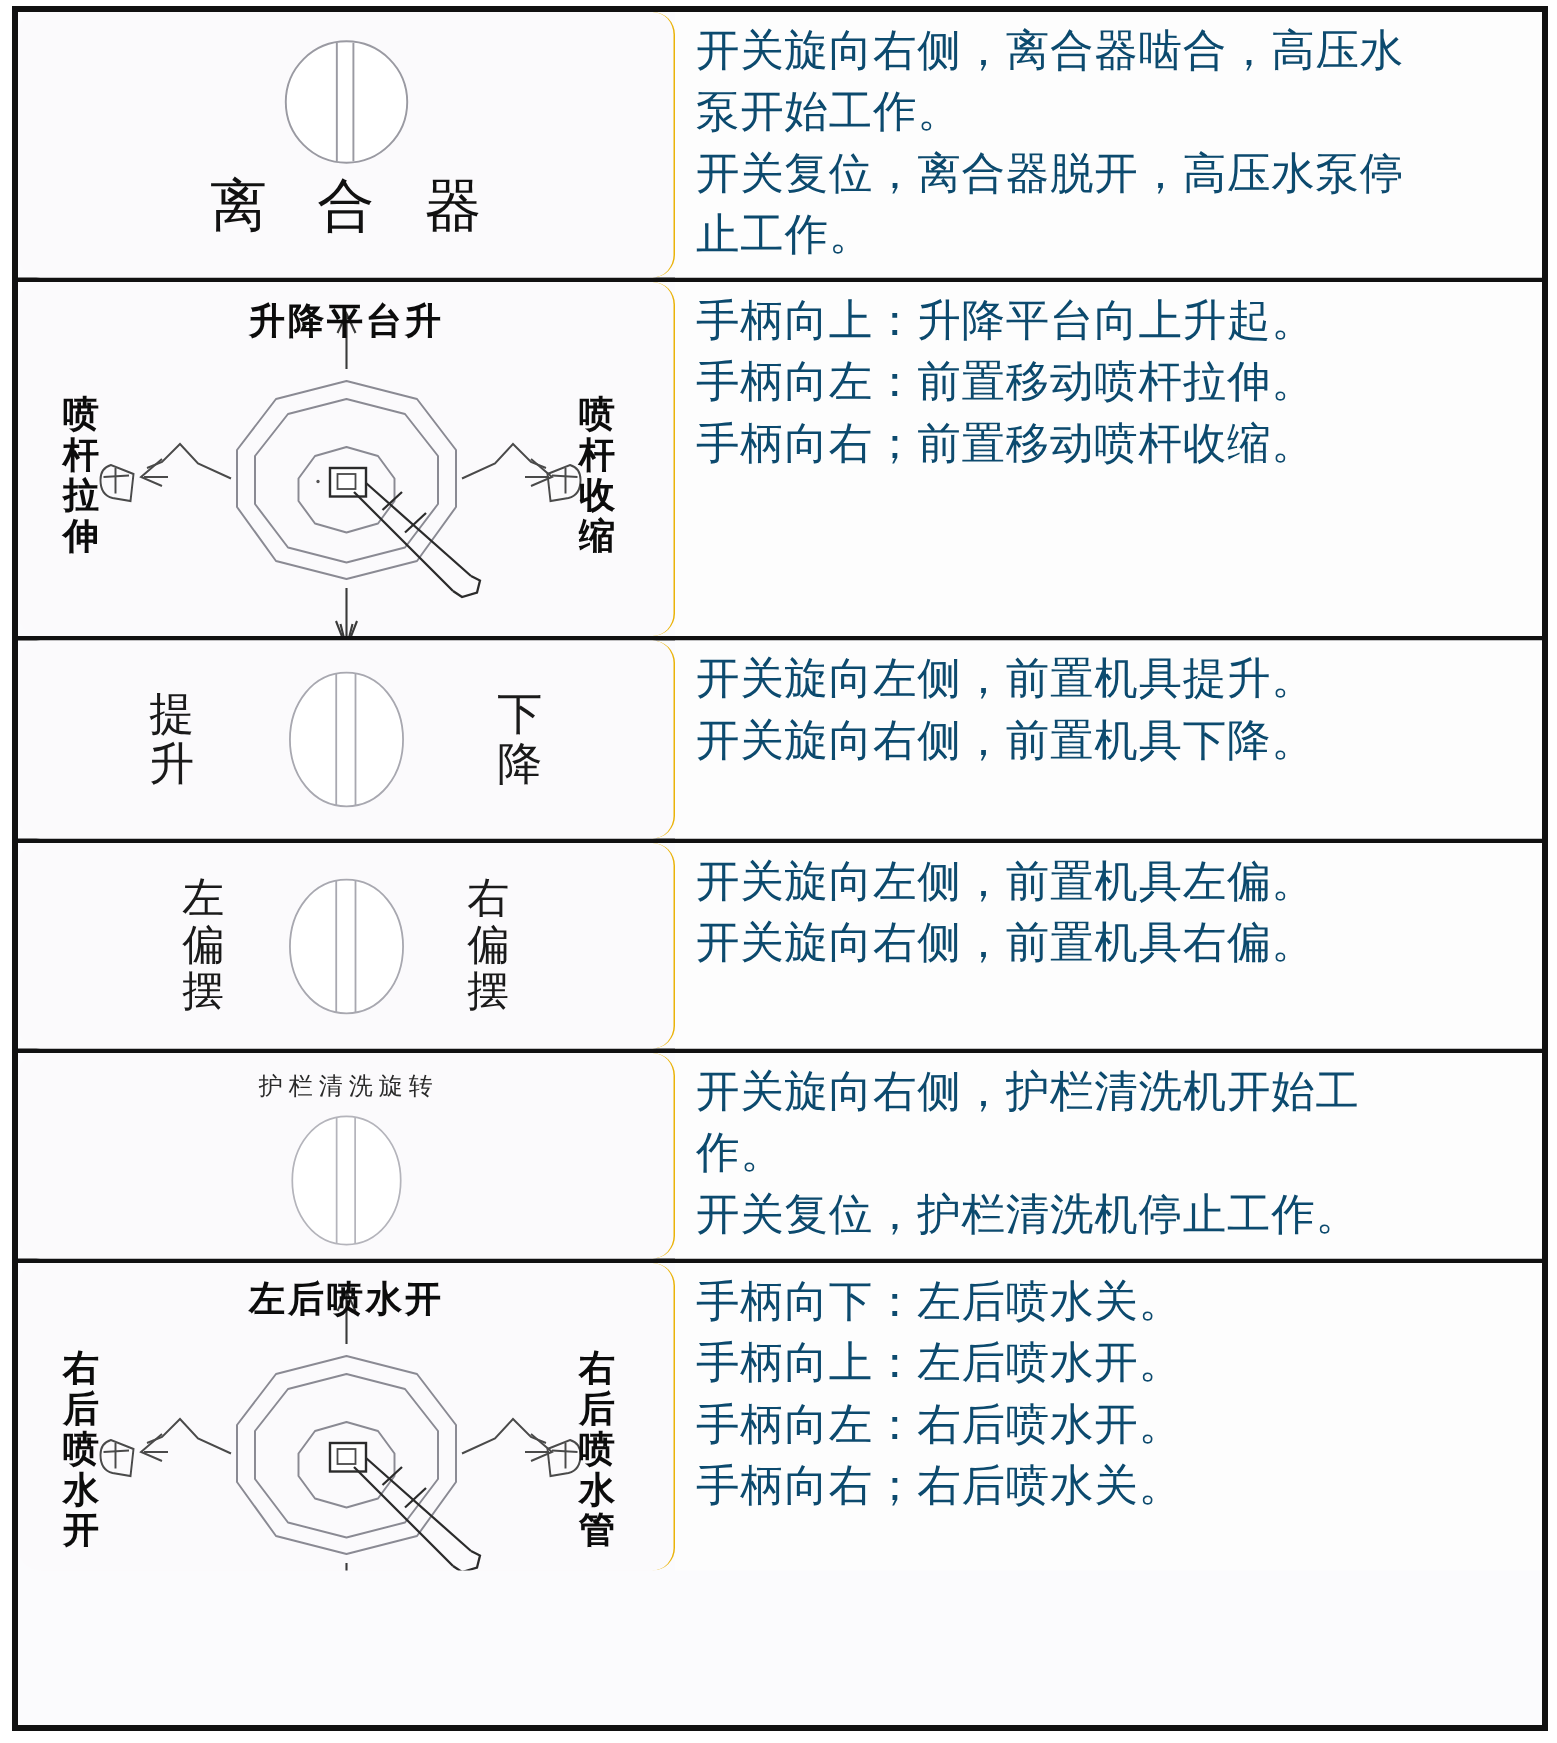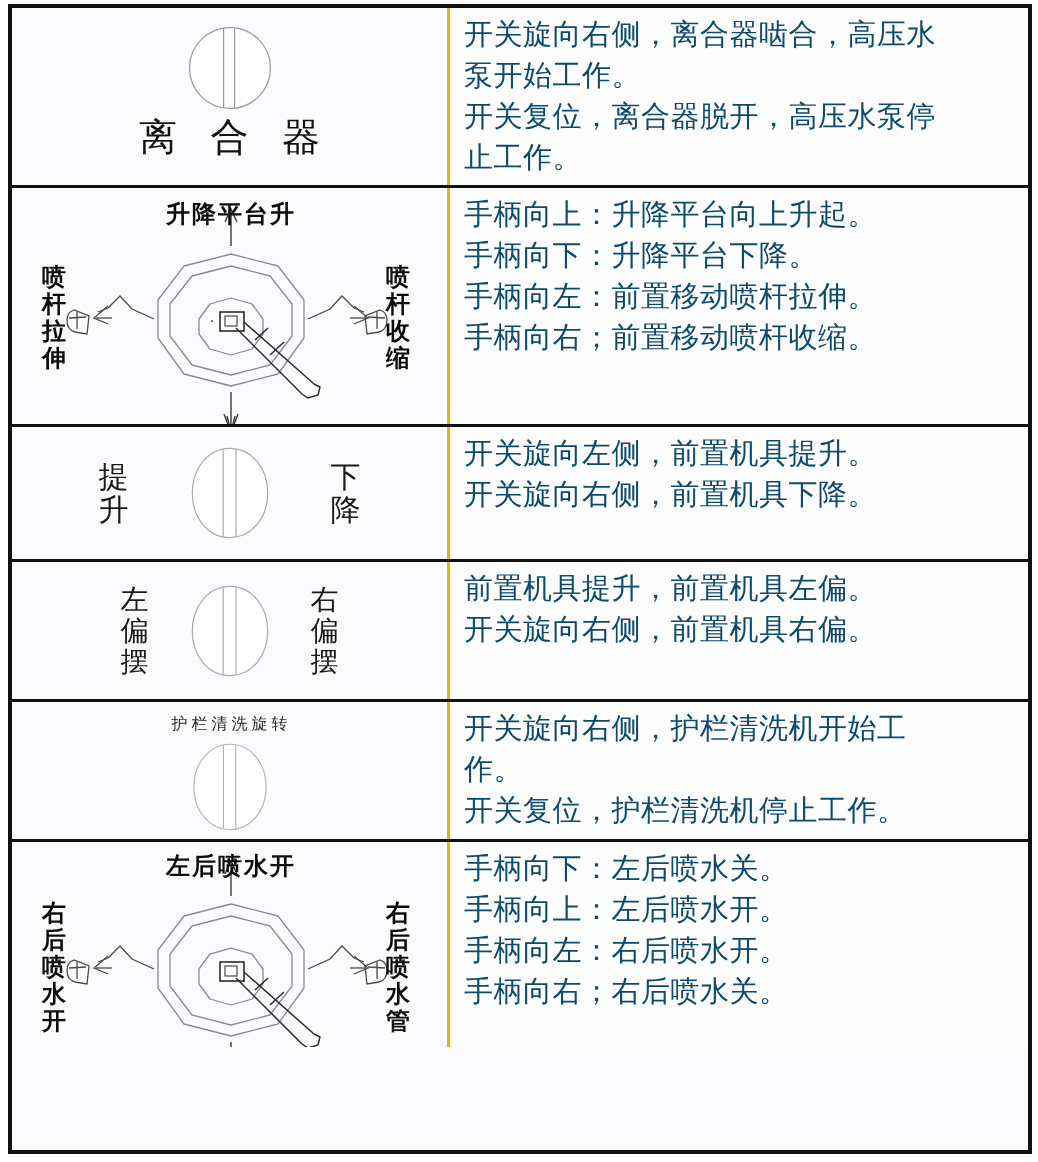--- a/index.html
+++ b/index.html
@@ -24,24 +24,25 @@
   .row{
     display:flex;
     width:100%;
     border-bottom:3px solid #111111;
     box-sizing:border-box;
   }
   .row:last-child{border-bottom:none;}
   .cell-left{
     width:438px;
     box-sizing:border-box;
-    border-right:3px solid #eab308;
+    border-right:1px solid #eab308;
     position:relative;
     background:#fbfafc;
     overflow:hidden;
+    border-radius:15px;
   }
   .cell-right{
     flex:1;
     box-sizing:border-box;
     padding:6px 10px 6px 14px;
     background:#fdfdfd;
     overflow:hidden;
   }
   .desc-line{
     font-size:29px;
@@ -211,21 +212,20 @@
         <div class="jlabel v" style="left:372px;top:76px;">
               <span class="vchar">喷</span>
               <span class="vchar">杆</span>
               <span class="vchar">收</span>
               <span class="vchar">缩</span>
             </div>
       </div>
     </div>
     <div class="cell-right">
       <div class="desc-line">手柄向上：升降平台向上升起。</div>
-      <div class="desc-line">手柄向下：升降平台下降。</div>
       <div class="desc-line">手柄向左：前置移动喷杆拉伸。</div>
       <div class="desc-line">手柄向右；前置移动喷杆收缩。</div>
     </div>
   </div>
 
   <div class="row r3">
     <div class="cell-left">
       <div class="knobwrap">
         <div class="sidelbl" style="margin-right:34px;">
               <span style="display: block;">提</span>
@@ -262,21 +262,21 @@
           <line x1="57" y1="5" x2="57" y2="107" stroke="#a8a8b0" stroke-width="1.4"></line>
         </svg>
         <div class="sidelbl sm" style="margin-left:30px;width:44px;">
               <span style="display: block;">右</span>
               <span style="display: block;">偏</span>
               <span style="display: block;">摆</span>
             </div>
       </div>
     </div>
     <div class="cell-right">
-      <div class="desc-line">前置机具提升，前置机具左偏。</div>
+      <div class="desc-line">开关旋向左侧，前置机具左偏。</div>
       <div class="desc-line">开关旋向右侧，前置机具右偏。</div>
     </div>
   </div>
 
   <div class="row r5">
     <div class="cell-left">
       <div class="toptitle" style="top:12px;">护栏清洗旋转</div>
       <div class="knobwrap" style="align-items:flex-end;padding-bottom:6px;">
         <svg class="knob" style="height:92px;" viewBox="0 0 100 112">
           <path d="M50 4 C76 4 94 28 94 56 C94 84 76 108 50 108 C24 108 6 84 6 56 C6 28 24 4 50 4 Z" fill="#ffffff" stroke="#b4b4bb" stroke-width="1.4"></path>

